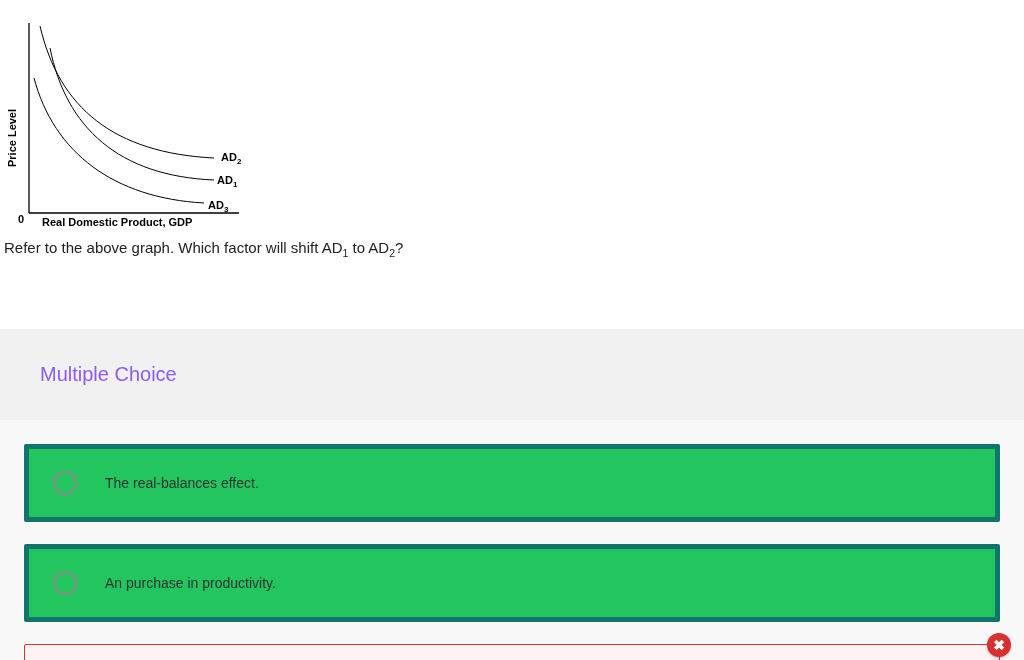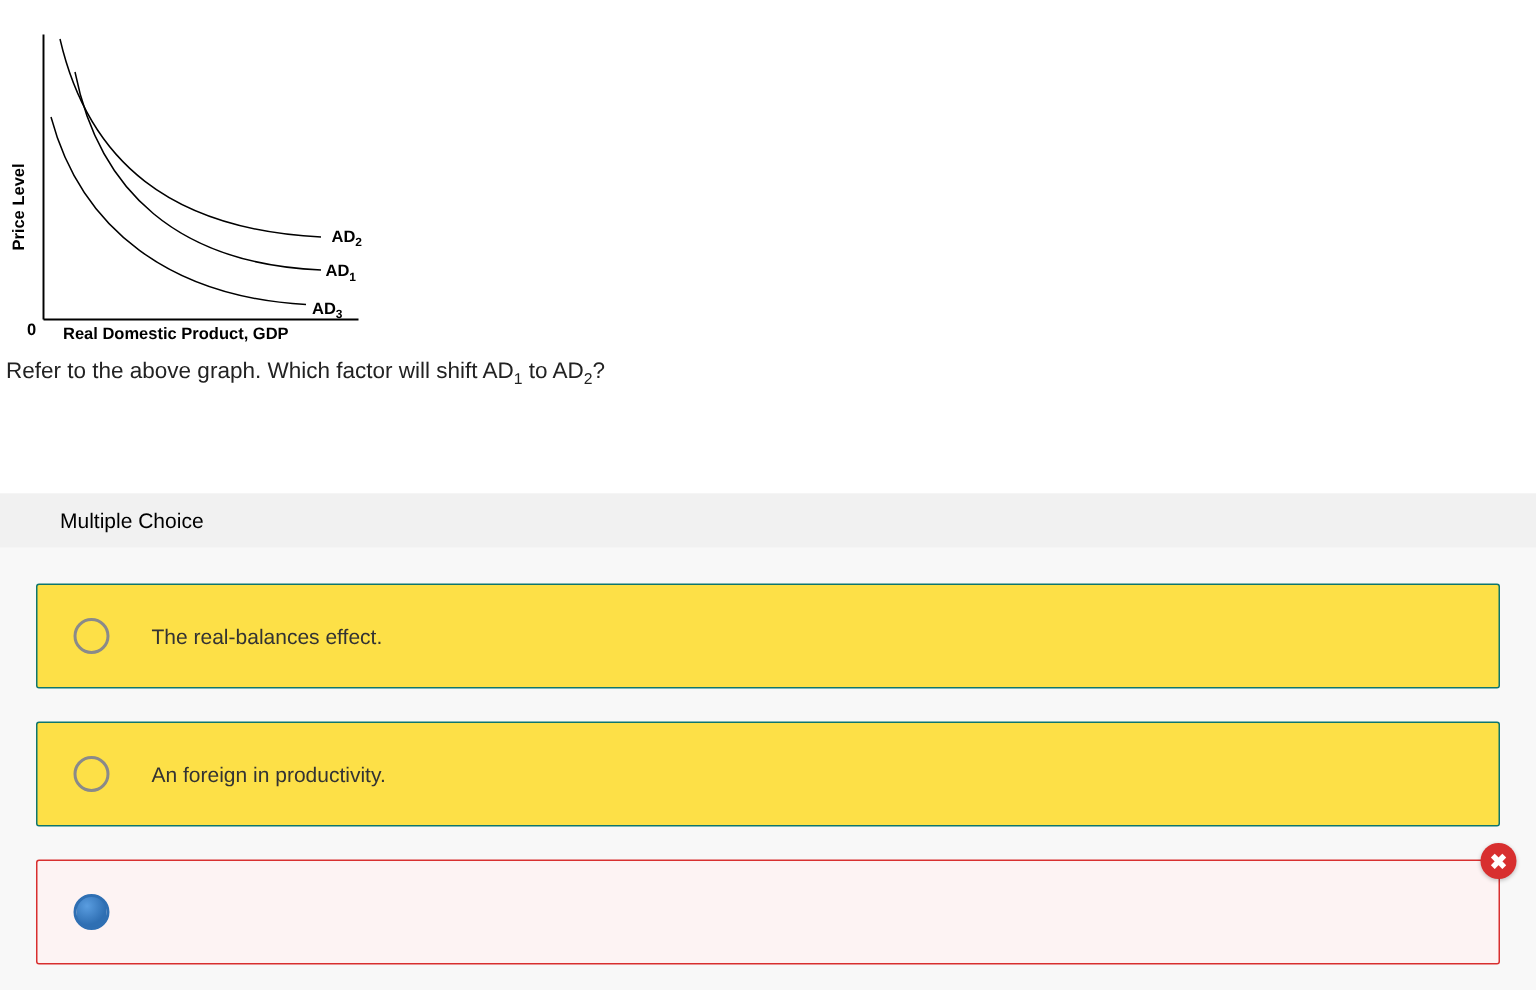--- a/index.html
+++ b/index.html
@@ -22,35 +22,35 @@
     padding: 6px 16px 0 4px;
     font-size: 15px;
   }
   sub { font-size: 0.7em; vertical-align: sub; }
   .mc-section {
     margin-top: 70px;
     background: #f4f4f4;
     padding: 0;
   }
   .mc-header {
-    padding: 10px 40px;
-    font-size: 14px;
-    color: #000000;
+    padding: 34px 40px;
+    font-size: 20px;
+    color: #8b5cf6;
     background: #f1f1f1;
   }
   .options-wrap {
     background: #f8f8f8;
     padding: 24px 24px 8px 24px;
   }
   .option {
     position: relative;
     display: flex;
     align-items: center;
-    background: #fde047;
-    border: 1px solid #0f766e;
+    background: #22c55e;
+    border: 5px solid #0f766e;
     border-radius: 2px;
     padding: 22px 24px;
     margin-bottom: 22px;
     cursor: pointer;
   }
   .option .radio {
     width: 24px;
     height: 24px;
     border: 2px solid #8a8a8a;
     border-radius: 50%;
@@ -119,21 +119,21 @@
   <div class="mc-header">Multiple Choice</div>
   <div class="options-wrap">
 
     <div class="option">
       <span class="radio"></span>
       <span class="label">The real-balances effect.</span>
     </div>
 
     <div class="option">
       <span class="radio"></span>
-      <span class="label">An foreign in productivity.</span>
+      <span class="label">An purchase in productivity.</span>
     </div>
 
     <div class="option selected-wrong">
       <span class="radio"></span>
       <span class="badge">✖</span>
     </div>
 
   </div>
 </div>
 

